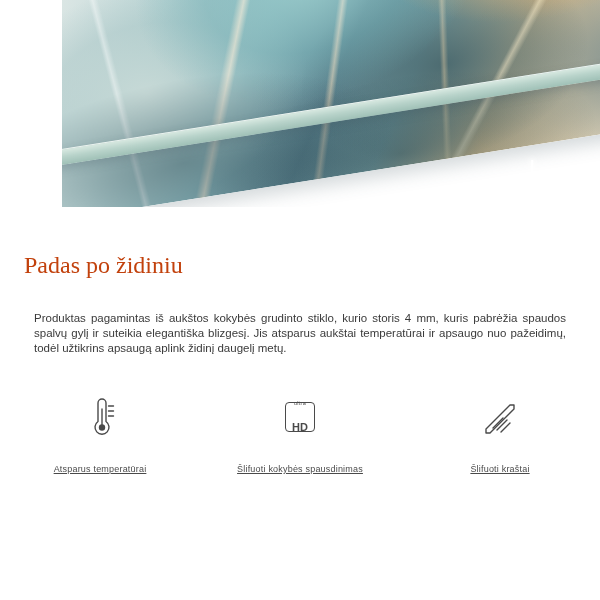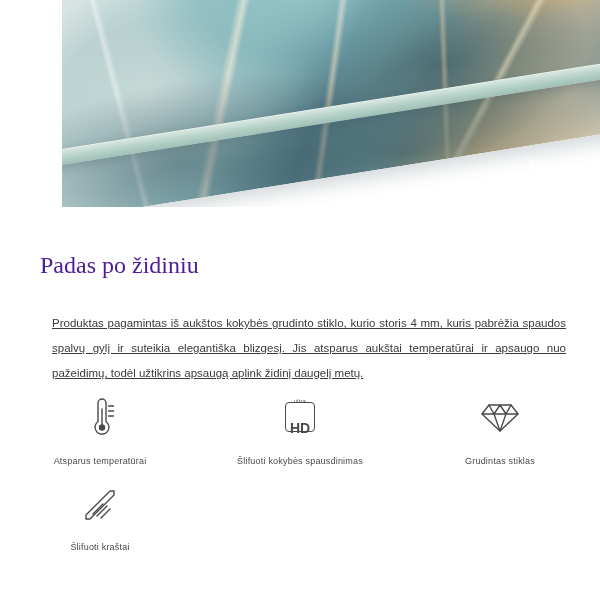--- a/index.html
+++ b/index.html
@@ -123,34 +123,33 @@
 
   
   .content {
     position: absolute;
     left: 0;
     top: 215px;
     width: 600px;
   }
   .headline {
     font-family: "Liberation Serif", serif;
-    color: #4c1d95;
+    color: #c2410c;
     font-size: 24px;
     line-height: 32px;
-    padding: 18px 34px 0 40px;
+    padding: 18px 34px 0 24px;
     font-weight: 400;
   }
   .headline .line2 { display: block; }
   .paragraph {
-    padding: 14px 34px 0 52px;
+    padding: 14px 34px 0 34px;
     font-size: 11.5px;
-    line-height: 25px;
+    line-height: 15px;
     color: #3a3a3a;
     text-align: justify;
-    text-decoration: underline;
   }
 
   
   .features {
     position: absolute;
     left: 0;
     top: 392px;
     width: 600px;
     display: grid;
     grid-template-columns: repeat(3, 1fr);
@@ -164,25 +163,26 @@
     justify-content: flex-start;
     padding-top: 2px;
   }
   .feature-icon {
     height: 46px;
     display: flex;
     align-items: center;
     justify-content: center;
   }
   .feature-label {
-    margin-top: 16px;
+    margin-top: 24px;
     font-size: 9px;
     color: #4a4a4a;
     text-align: center;
     letter-spacing: .2px;
+    text-decoration: underline;
   }
   svg { display: block; }
   .ico-stroke {
     fill: none;
     stroke: #4a4a4a;
     stroke-width: 1.4;
     stroke-linecap: round;
     stroke-linejoin: round;
   }
   .ico-fill { fill: #4a4a4a; }
@@ -196,21 +196,21 @@
     align-items: center;
     justify-content: center;
     line-height: 1;
   }
   .ultrahd-top {
     font-size: 5.5px;
     color: #4a4a4a;
     letter-spacing: .3px;
   }
   .ultrahd-bot {
-    font-size: 14px;
+    font-size: 11px;
     font-weight: bold;
     color: #4a4a4a;
     margin-top: 16px;
   }
 </style>
 </head>
 <body>
 
 <div class="page">
 
@@ -252,29 +252,20 @@
       <div class="feature-icon">
         <div class="ultrahd-box">
           <span class="ultrahd-top">ultra</span>
           <span class="ultrahd-bot">HD</span>
         </div>
       </div>
       <div class="feature-label">Šlifuoti kokybės spausdinimas</div>
     </div>
 
 
-    <div class="feature">
-      <div class="feature-icon">
-        <svg width="42" height="40" viewBox="0 0 42 40">
-          <path class="ico-stroke" d="M10 8h22l7 9-18 17L3 17l7-9z"></path>
-          <path class="ico-stroke" d="M3 17h36M10 8l5 9 6-9 6 9 5-9M15 17l6 17 6-17"></path>
-        </svg>
-      </div>
-      <div class="feature-label">Grudintas stiklas</div>
-    </div>
 
     <div class="feature">
       <div class="feature-icon">
         <svg width="40" height="40" viewBox="0 0 40 40">
           <path class="ico-stroke" d="M6 32L30 8h4v4L10 36H6v-4z"></path>
           <path class="ico-stroke" d="M13 31l10-10M17 33l10-10M21 35l9-9"></path>
         </svg>
       </div>
       <div class="feature-label">Šlifuoti kraštai</div>
     </div>

